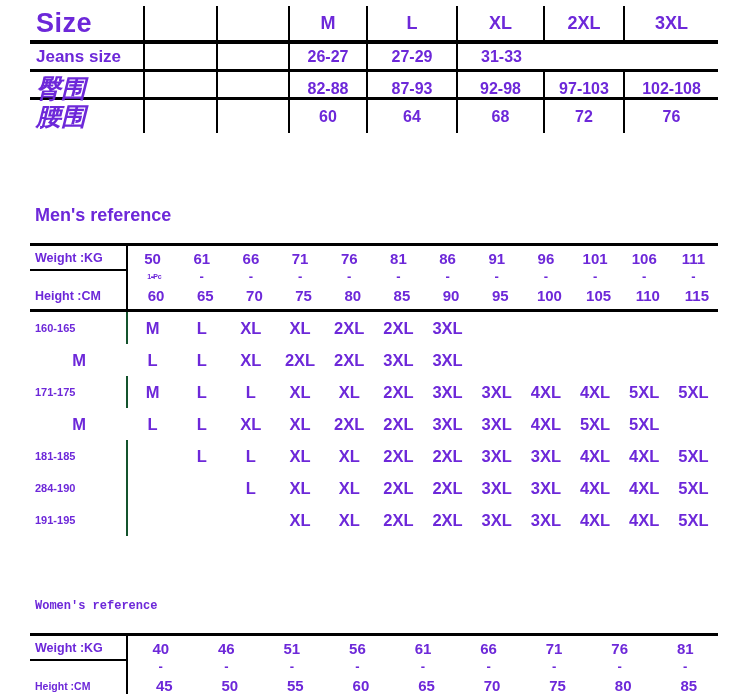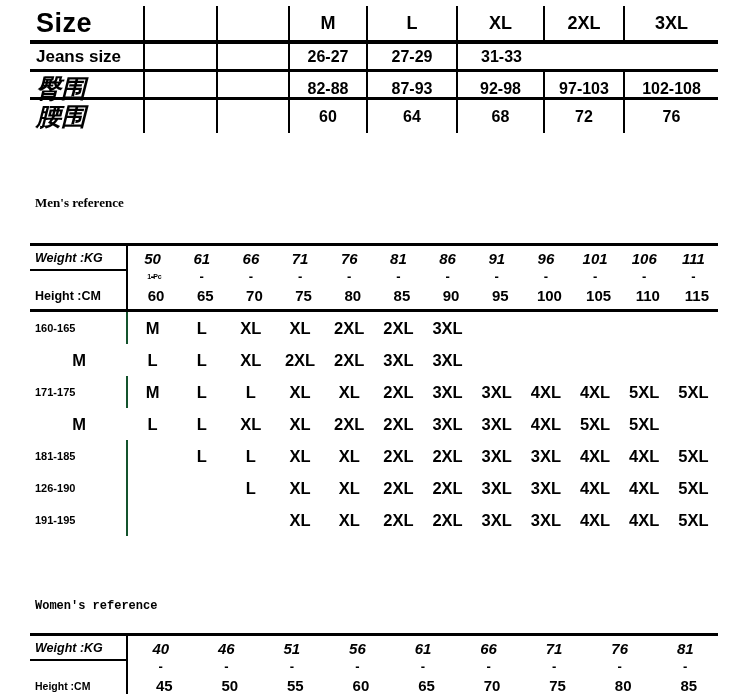--- a/index.html
+++ b/index.html
@@ -1,19 +1,19 @@
 <!DOCTYPE html>
 <html><head>
 <meta charset="utf-8">
 <style>
   * { margin:0; padding:0; box-sizing:border-box; }
   html, body { background:#fff; }
   .page {
     position:relative; width:750px; height:694px; overflow:hidden;
-    background:#fff; color:#000000;
+    background:#fff; color:#6d28d9;
     font-family:"Liberation Sans","DejaVu Sans",sans-serif;
     font-weight:700;
   }
 
   
   .size-table { position:absolute; left:30px; top:6px; width:688px; }
   .st-row { display:grid; grid-template-columns:115px 73px 72px 78px 90px 87px 80px 93px; }
   .st-row-0 { height:38px; border-bottom:4px solid #000; }
   .st-row-1 { height:28px; border-bottom:3px solid #000; }
   .st-row-2 { height:28px; border-bottom:3px solid #000; }
@@ -24,33 +24,33 @@
   }
   .st-cell:last-child { border-right:none; }
   .st-row-0 .st-cell { font-size:18px; }
   .st-label { justify-content:flex-start; padding-left:6px; }
   .st-row-0 .st-label { font-size:27px; letter-spacing:0.5px; }
   .st-row-1 .st-label { font-size:17px; }
   .st-row-2 .st-label, .st-row-3 .st-label { font-size:25px;font-style:italic; }
 
   
   .ref-title { position:absolute; left:35px; }
-  .mens-title { top:195px; font-size:13px;font-family:Liberation Serif, serif; }
+  .mens-title { top:205px; font-size:18px; }
   .womens-title { top:599px; font-size:12px;font-family:Liberation Mono, monospace; }
 
   
   .mens-table { position:absolute; left:30px; top:243px; width:688px; }
   .womens-table { position:absolute; left:30px; top:633px; width:688px; }
 
   .m-header { position:relative; border-top:3px solid #000; border-bottom:3px solid #000; }
   .m-hrow { display:grid; align-items:center; }
   .mens-table .m-hrow, .mens-table .m-row { grid-template-columns:98px repeat(12,1fr); }
   .womens-table .m-hrow { grid-template-columns:98px repeat(9,1fr); }
 
-  .hrow-num  { height:25px;font-style:italic; }
+  .hrow-num  { height:25px; }
   .hrow-dash { height:11px; }
   .hrow-num2 { height:27px;gap:7px; }
 
   .m-lab {
     height:100%; display:flex; align-items:center;
     padding-left:5px; border-right:2px solid #000; font-size:12.5px;
   }
   .m-lab-underline { border-bottom:2px solid #000; }
   .womens-table .hrow-num2 .m-lab { font-size:10.5px; }
   .m-num { text-align:center; font-size:15px; }
@@ -230,21 +230,21 @@
           <div class="m-cell">XL</div>
           <div class="m-cell">2XL</div>
           <div class="m-cell">2XL</div>
           <div class="m-cell">3XL</div>
           <div class="m-cell">3XL</div>
           <div class="m-cell">4XL</div>
           <div class="m-cell">4XL</div>
           <div class="m-cell">5XL</div>
         </div>
         <div class="m-row">
-          <div class="m-hlab">126-190</div>
+          <div class="m-hlab">284-190</div>
           <div class="m-cell"></div>
           <div class="m-cell"></div>
           <div class="m-cell">L</div>
           <div class="m-cell">XL</div>
           <div class="m-cell">XL</div>
           <div class="m-cell">2XL</div>
           <div class="m-cell">2XL</div>
           <div class="m-cell">3XL</div>
           <div class="m-cell">3XL</div>
           <div class="m-cell">4XL</div>

